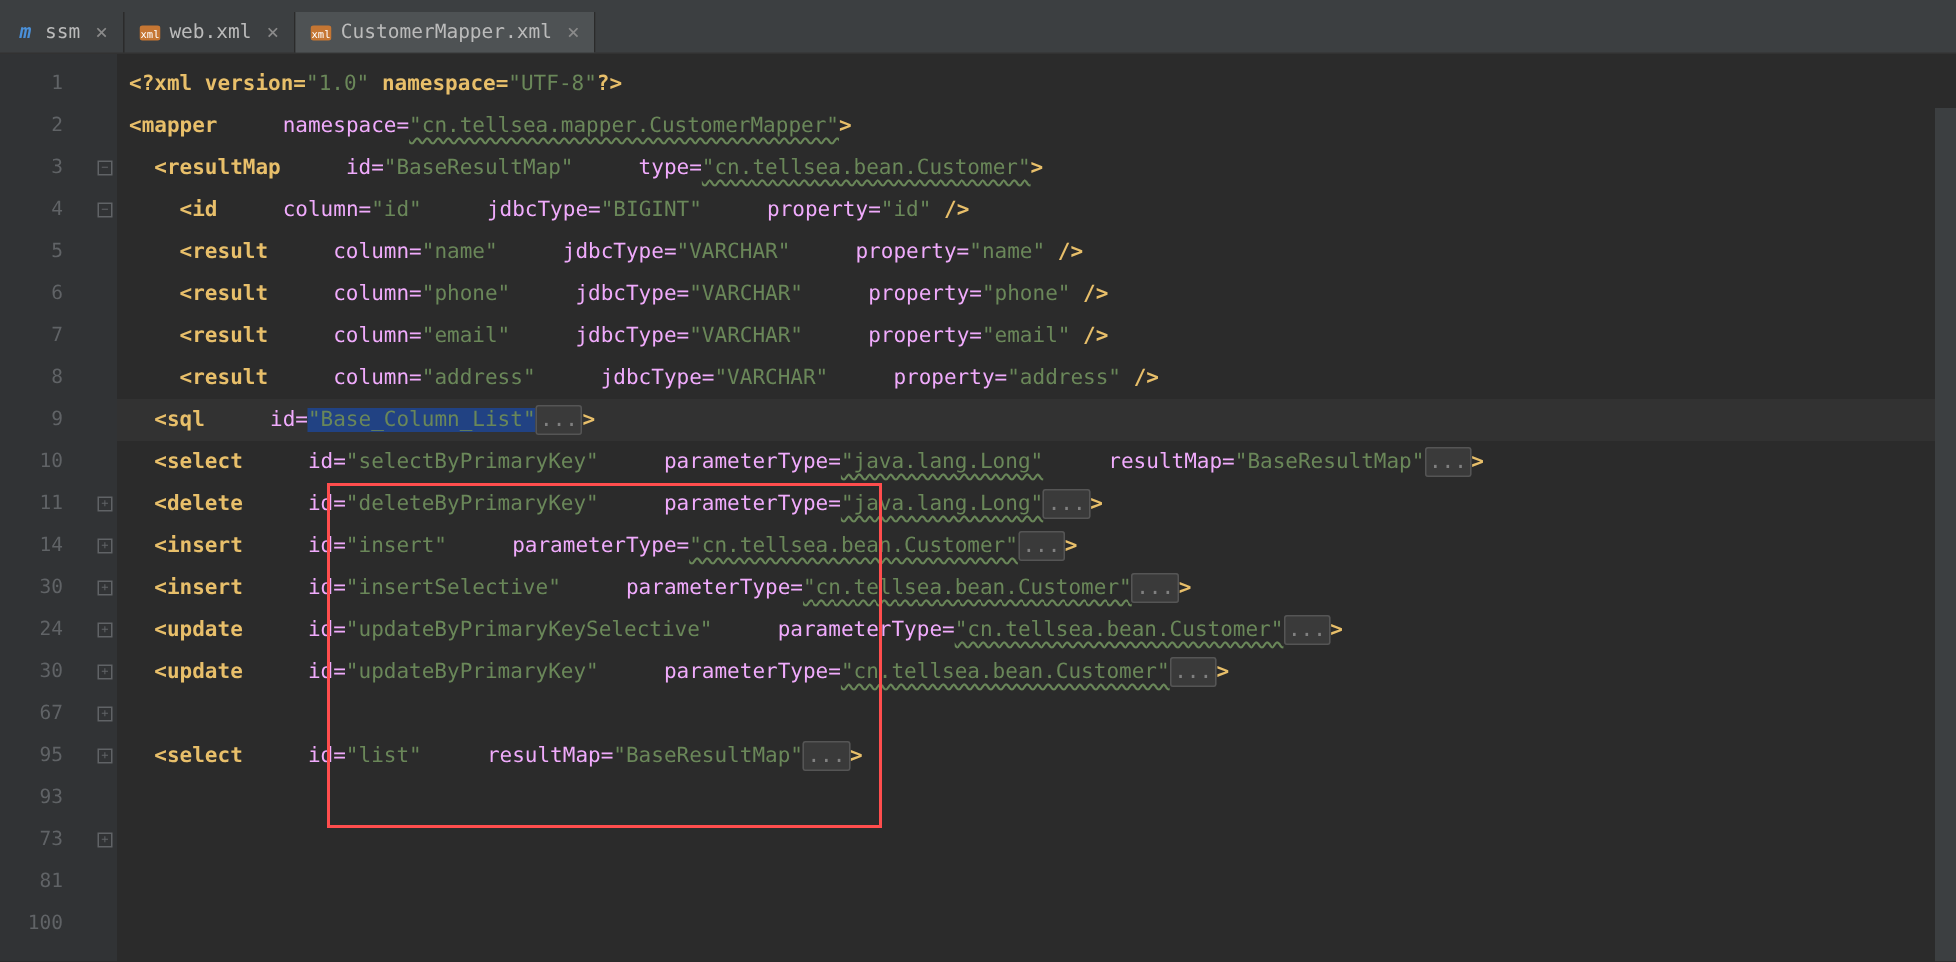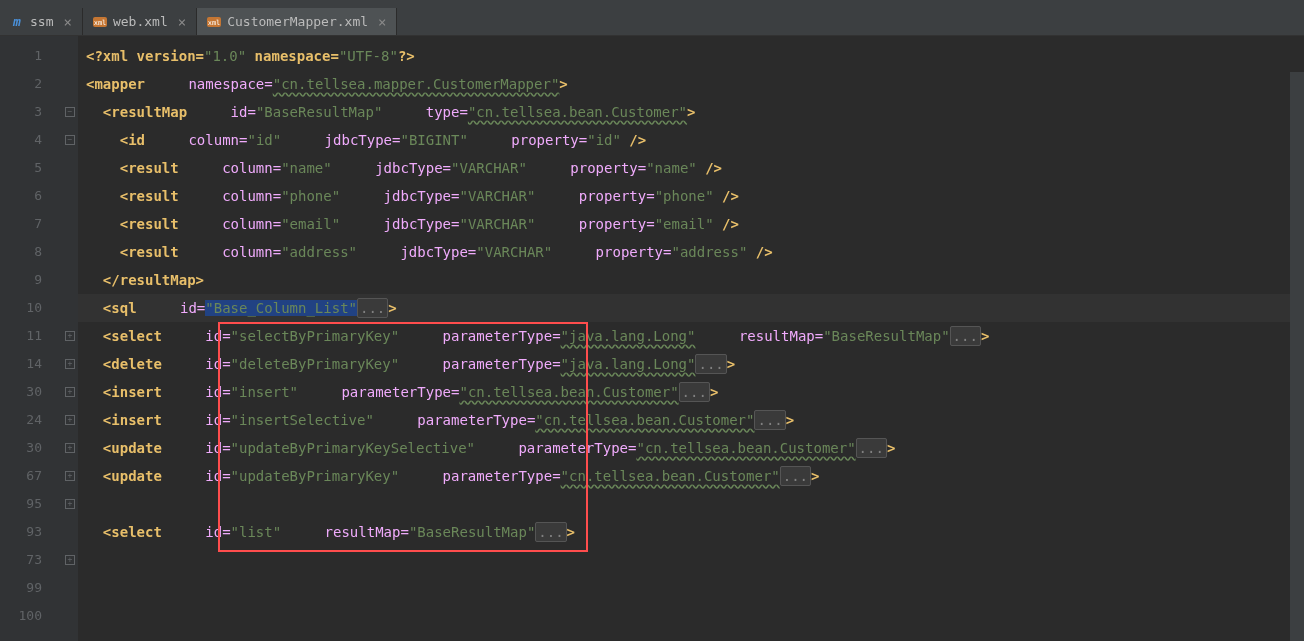--- a/index.html
+++ b/index.html
@@ -188,21 +188,21 @@
     <div class="gutter-line">10</div>
     <div class="gutter-line">11</div>
     <div class="gutter-line">14</div>
     <div class="gutter-line">30</div>
     <div class="gutter-line">24</div>
     <div class="gutter-line">30</div>
     <div class="gutter-line">67</div>
     <div class="gutter-line">95</div>
     <div class="gutter-line">93</div>
     <div class="gutter-line">73</div>
-    <div class="gutter-line">99</div>
+    <div class="gutter-line">81</div>
     <div class="gutter-line">100</div>
   </div>
 
   <div class="fold-area">
     <div class="fold-mark"></div>
     <div class="fold-mark"></div>
     <div class="fold-mark">
         <span class="fold-icon">−</span>
       </div>
     <div class="fold-mark">
@@ -245,21 +245,20 @@
 
   <div class="code-area">
     <div class="code-line"><span class="tag">&lt;?xml version=</span><span class="attr-val">"1.0"</span><span class="tag"> namespace=</span><span class="attr-val">"UTF-8"</span><span class="tag">?&gt;</span></div>
     <div class="code-line"><span class="tag">&lt;mapper</span><span class="attr-name"> namespace=</span><span class="attr-val-u">"cn.tellsea.mapper.CustomerMapper"</span><span class="tag">&gt;</span></div>
     <div class="code-line"><span class="tag">  &lt;resultMap</span><span class="attr-name"> id=</span><span class="attr-val">"BaseResultMap"</span><span class="attr-name"> type=</span><span class="attr-val-u">"cn.tellsea.bean.Customer"</span><span class="tag">&gt;</span></div>
     <div class="code-line"><span class="tag">    &lt;id</span><span class="attr-name"> column=</span><span class="attr-val">"id"</span><span class="attr-name"> jdbcType=</span><span class="attr-val">"BIGINT"</span><span class="attr-name"> property=</span><span class="attr-val">"id"</span><span class="tag"> /&gt;</span></div>
     <div class="code-line"><span class="tag">    &lt;result</span><span class="attr-name"> column=</span><span class="attr-val">"name"</span><span class="attr-name"> jdbcType=</span><span class="attr-val">"VARCHAR"</span><span class="attr-name"> property=</span><span class="attr-val">"name"</span><span class="tag"> /&gt;</span></div>
     <div class="code-line"><span class="tag">    &lt;result</span><span class="attr-name"> column=</span><span class="attr-val">"phone"</span><span class="attr-name"> jdbcType=</span><span class="attr-val">"VARCHAR"</span><span class="attr-name"> property=</span><span class="attr-val">"phone"</span><span class="tag"> /&gt;</span></div>
     <div class="code-line"><span class="tag">    &lt;result</span><span class="attr-name"> column=</span><span class="attr-val">"email"</span><span class="attr-name"> jdbcType=</span><span class="attr-val">"VARCHAR"</span><span class="attr-name"> property=</span><span class="attr-val">"email"</span><span class="tag"> /&gt;</span></div>
     <div class="code-line"><span class="tag">    &lt;result</span><span class="attr-name"> column=</span><span class="attr-val">"address"</span><span class="attr-name"> jdbcType=</span><span class="attr-val">"VARCHAR"</span><span class="attr-name"> property=</span><span class="attr-val">"address"</span><span class="tag"> /&gt;</span></div>
-    <div class="code-line"><span class="tag">  &lt;/resultMap&gt;</span></div>
     <div class="code-line current-line"><span class="tag">  &lt;sql</span><span class="attr-name"> id=</span><span class="highlight-box"><span class="attr-val">"Base_Column_List"</span></span><span class="folded">...</span><span class="tag">&gt;</span></div>
     <div class="code-line"><span class="tag">  &lt;select</span><span class="attr-name"> id=</span><span class="attr-val">"selectByPrimaryKey"</span><span class="attr-name"> parameterType=</span><span class="attr-val-u">"java.lang.Long"</span><span class="attr-name"> resultMap=</span><span class="attr-val">"BaseResultMap"</span><span class="folded">...</span><span class="tag">&gt;</span></div>
     <div class="code-line"><span class="tag">  &lt;delete</span><span class="attr-name"> id=</span><span class="attr-val">"deleteByPrimaryKey"</span><span class="attr-name"> parameterType=</span><span class="attr-val-u">"java.lang.Long"</span><span class="folded">...</span><span class="tag">&gt;</span></div>
     <div class="code-line"><span class="tag">  &lt;insert</span><span class="attr-name"> id=</span><span class="attr-val">"insert"</span><span class="attr-name"> parameterType=</span><span class="attr-val-u">"cn.tellsea.bean.Customer"</span><span class="folded">...</span><span class="tag">&gt;</span></div>
     <div class="code-line"><span class="tag">  &lt;insert</span><span class="attr-name"> id=</span><span class="attr-val">"insertSelective"</span><span class="attr-name"> parameterType=</span><span class="attr-val-u">"cn.tellsea.bean.Customer"</span><span class="folded">...</span><span class="tag">&gt;</span></div>
     <div class="code-line"><span class="tag">  &lt;update</span><span class="attr-name"> id=</span><span class="attr-val">"updateByPrimaryKeySelective"</span><span class="attr-name"> parameterType=</span><span class="attr-val-u">"cn.tellsea.bean.Customer"</span><span class="folded">...</span><span class="tag">&gt;</span></div>
     <div class="code-line"><span class="tag">  &lt;update</span><span class="attr-name"> id=</span><span class="attr-val">"updateByPrimaryKey"</span><span class="attr-name"> parameterType=</span><span class="attr-val-u">"cn.tellsea.bean.Customer"</span><span class="folded">...</span><span class="tag">&gt;</span></div>
     <div class="code-line"><span></span></div>
     <div class="code-line"><span class="tag">  &lt;select</span><span class="attr-name"> id=</span><span class="attr-val">"list"</span><span class="attr-name"> resultMap=</span><span class="attr-val">"BaseResultMap"</span><span class="folded">...</span><span class="tag">&gt;</span></div>
   </div>

